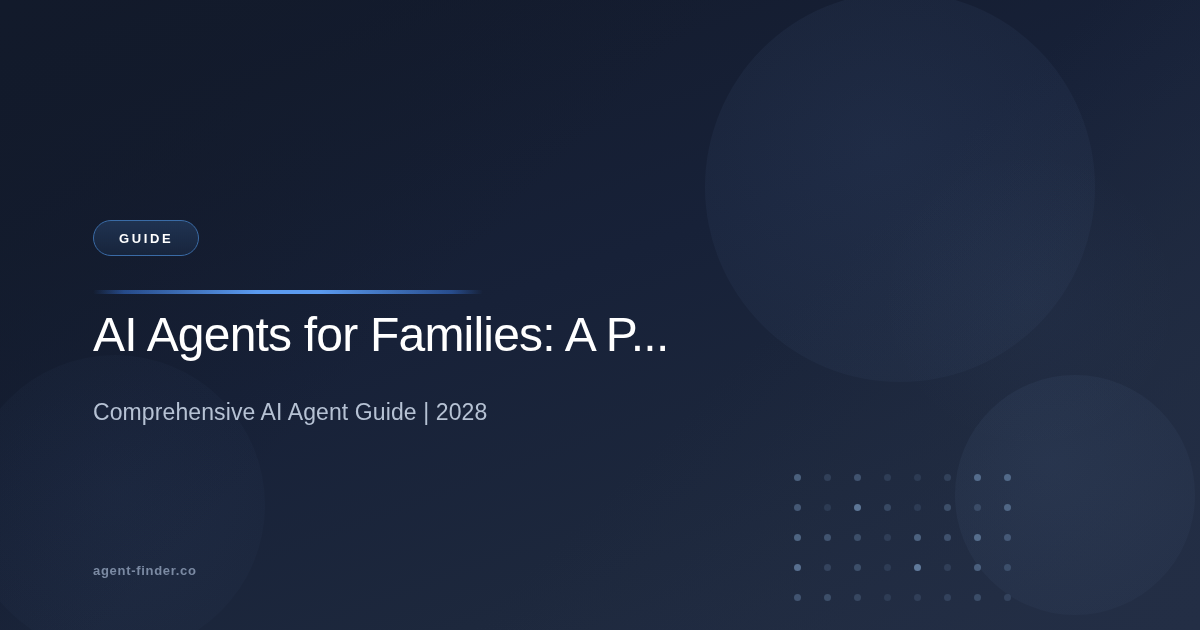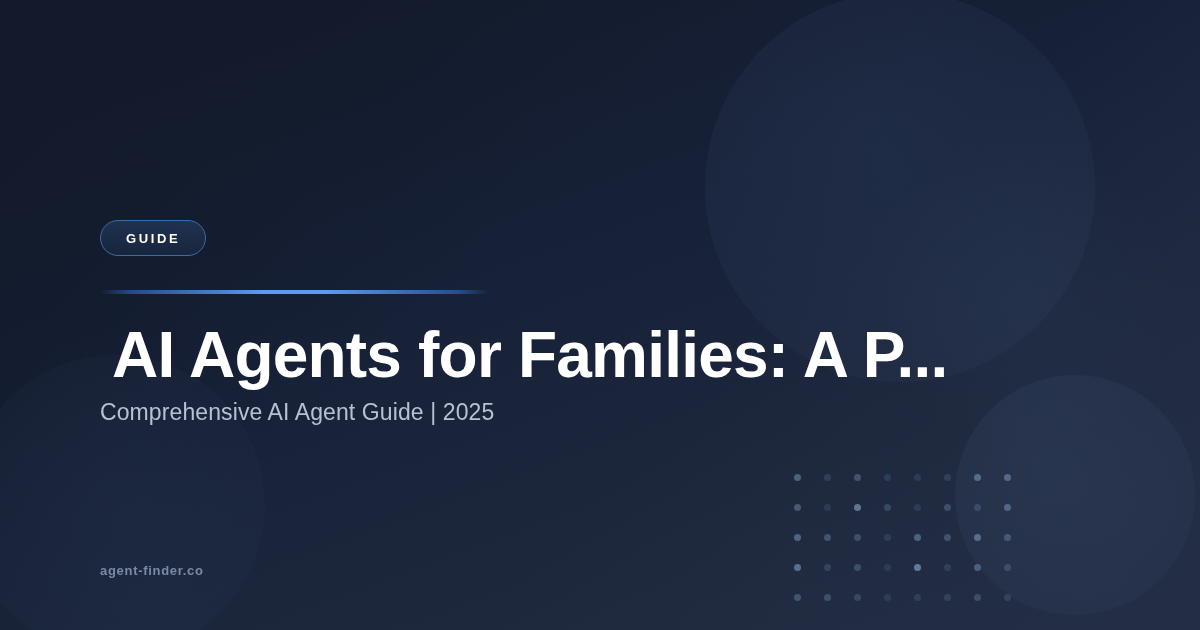--- a/index.html
+++ b/index.html
@@ -70,21 +70,21 @@
     display: block;
     width: 7px;
     height: 7px;
     border-radius: 50%;
     background: #8fb4dd;
   }
 
   
   .content {
     position: absolute;
-    left: 100px;
+    left: 93px;
     top: 0;
     width: 1000px;
     height: 462px;
   }
 
   .badge {
     position: absolute;
     top: 220px;
     left: 0;
     height: 36px;
@@ -117,24 +117,24 @@
         #5b9bf0 58%,
         rgba(59,130,246,0.45) 92%,
         rgba(59,130,246,0.0) 100%);
   }
 
   .title {
     position: absolute;
     left: 0;
     top: 308px;
     width: 880px;
-    margin: 12px;
+    margin: 0;
     color: #ffffff;
-    font-size: 64px;
-    font-weight: bold;
+    font-size: 48px;
+    font-weight: normal;
     line-height: 1.12;
     letter-spacing: -0.8px;
     white-space: nowrap;
     overflow: hidden;
   }
 
   .subtitle {
     position: absolute;
     left: 0;
     top: 398px;
@@ -210,18 +210,18 @@
     </div>
 
   <div class="content">
 
     <div class="badge">GUIDE</div>
 
     <div class="accent-line"></div>
 
     <h1 class="title">AI Agents for Families: A P...</h1>
 
-    <p class="subtitle">Comprehensive AI Agent Guide | 2025</p>
+    <p class="subtitle">Comprehensive AI Agent Guide | 2028</p>
 
     <div class="footer-domain">agent-finder.co</div>
 
   </div>
 </div>
 
 </body></html>

